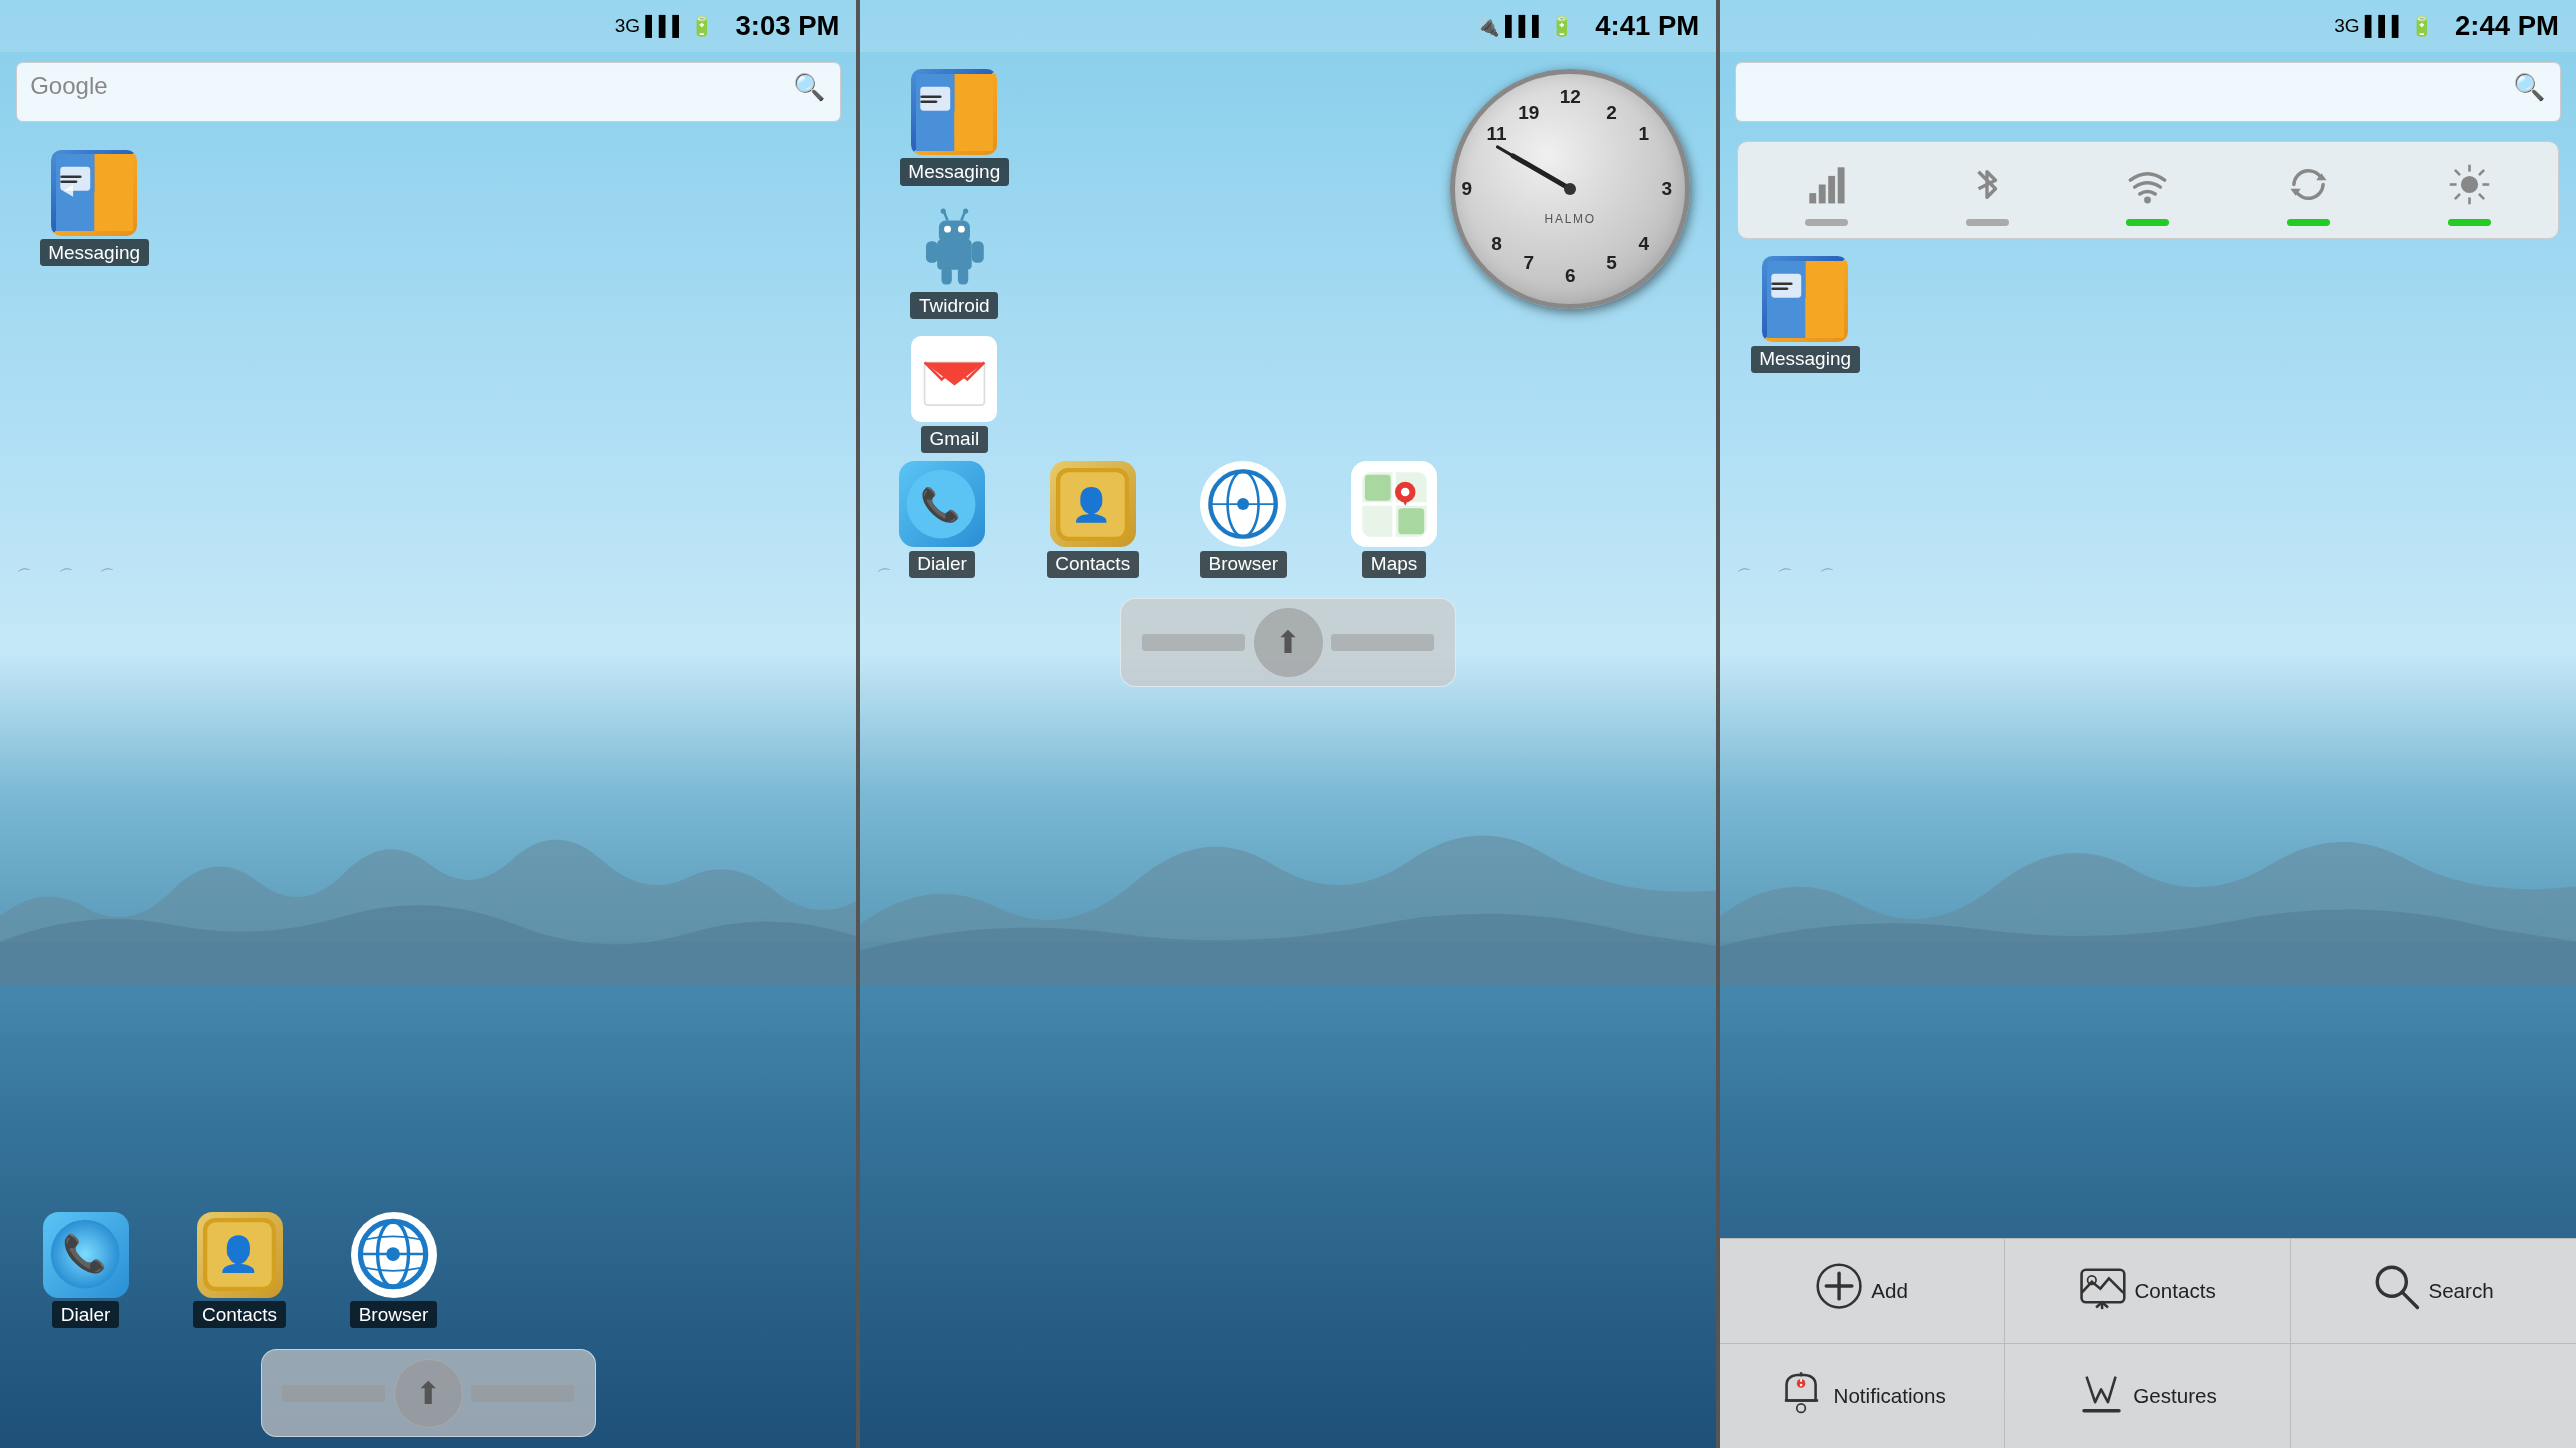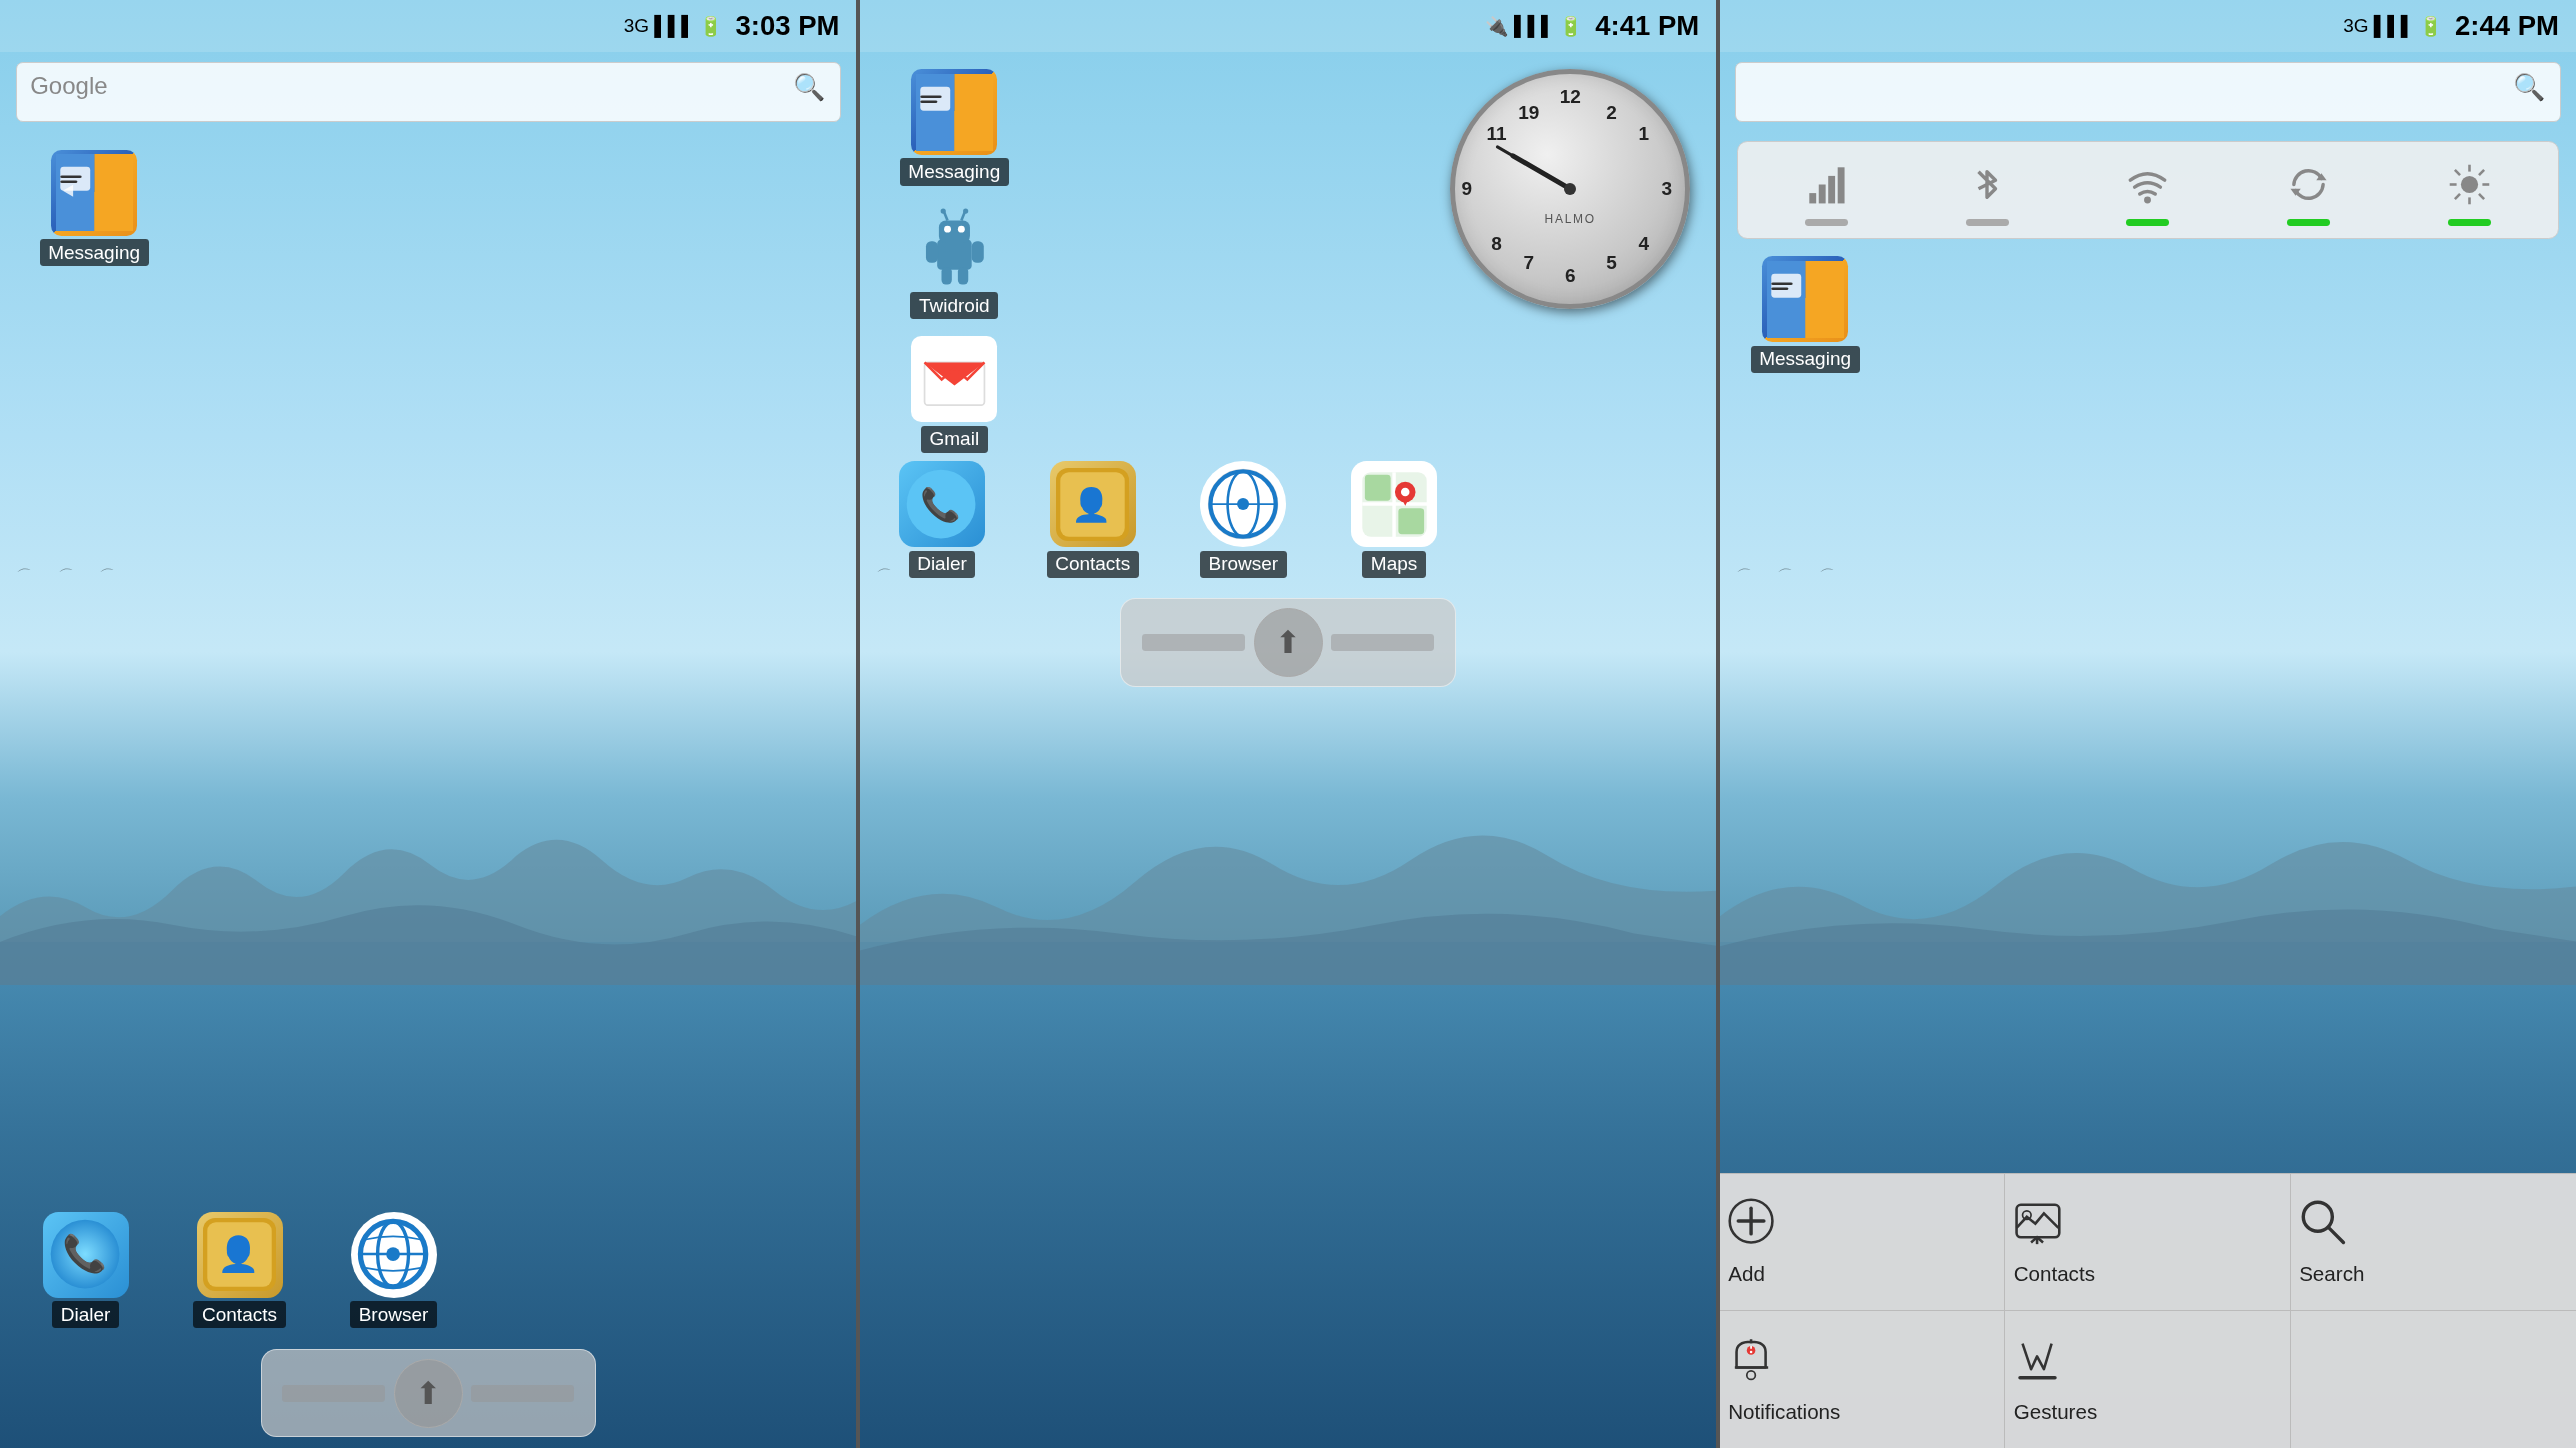--- a/index.html
+++ b/index.html
@@ -42,21 +42,21 @@
     
     .status-bar {
       position: relative;
       z-index: 10;
       height: 52px;
       background: rgba(255,255,255,0.15);
       display: flex;
       align-items: center;
       justify-content: flex-end;
       padding: 15px 17px;
-      gap: 12px;
+      gap: 21px;
     }
 
     .status-bar .time {
       font-size: 27.5px;
       font-weight: bold;
       color: #000;
     }
 
     .status-icons {
       display: flex;
@@ -289,22 +289,22 @@
       right: 0;
       z-index: 20;
       background: rgba(220,220,220,0.97);
       display: grid;
       grid-template-columns: 1fr 1fr 1fr;
       border-top: 0.9px solid #bbb;
     }
 
     .context-menu-item {
       display: flex;
-      flex-direction: column;
-      align-items: flex-start;
+      flex-direction: row;
+      align-items: center;
       justify-content: center;
       padding: 24px 8.6px;
       border-right: 0.9px solid #bbb;
       border-bottom: 0.9px solid #bbb;
       gap: 8.6px;
       cursor: pointer;
     }
 
     .context-menu-item:nth-child(3n) {
       border-right: none;

